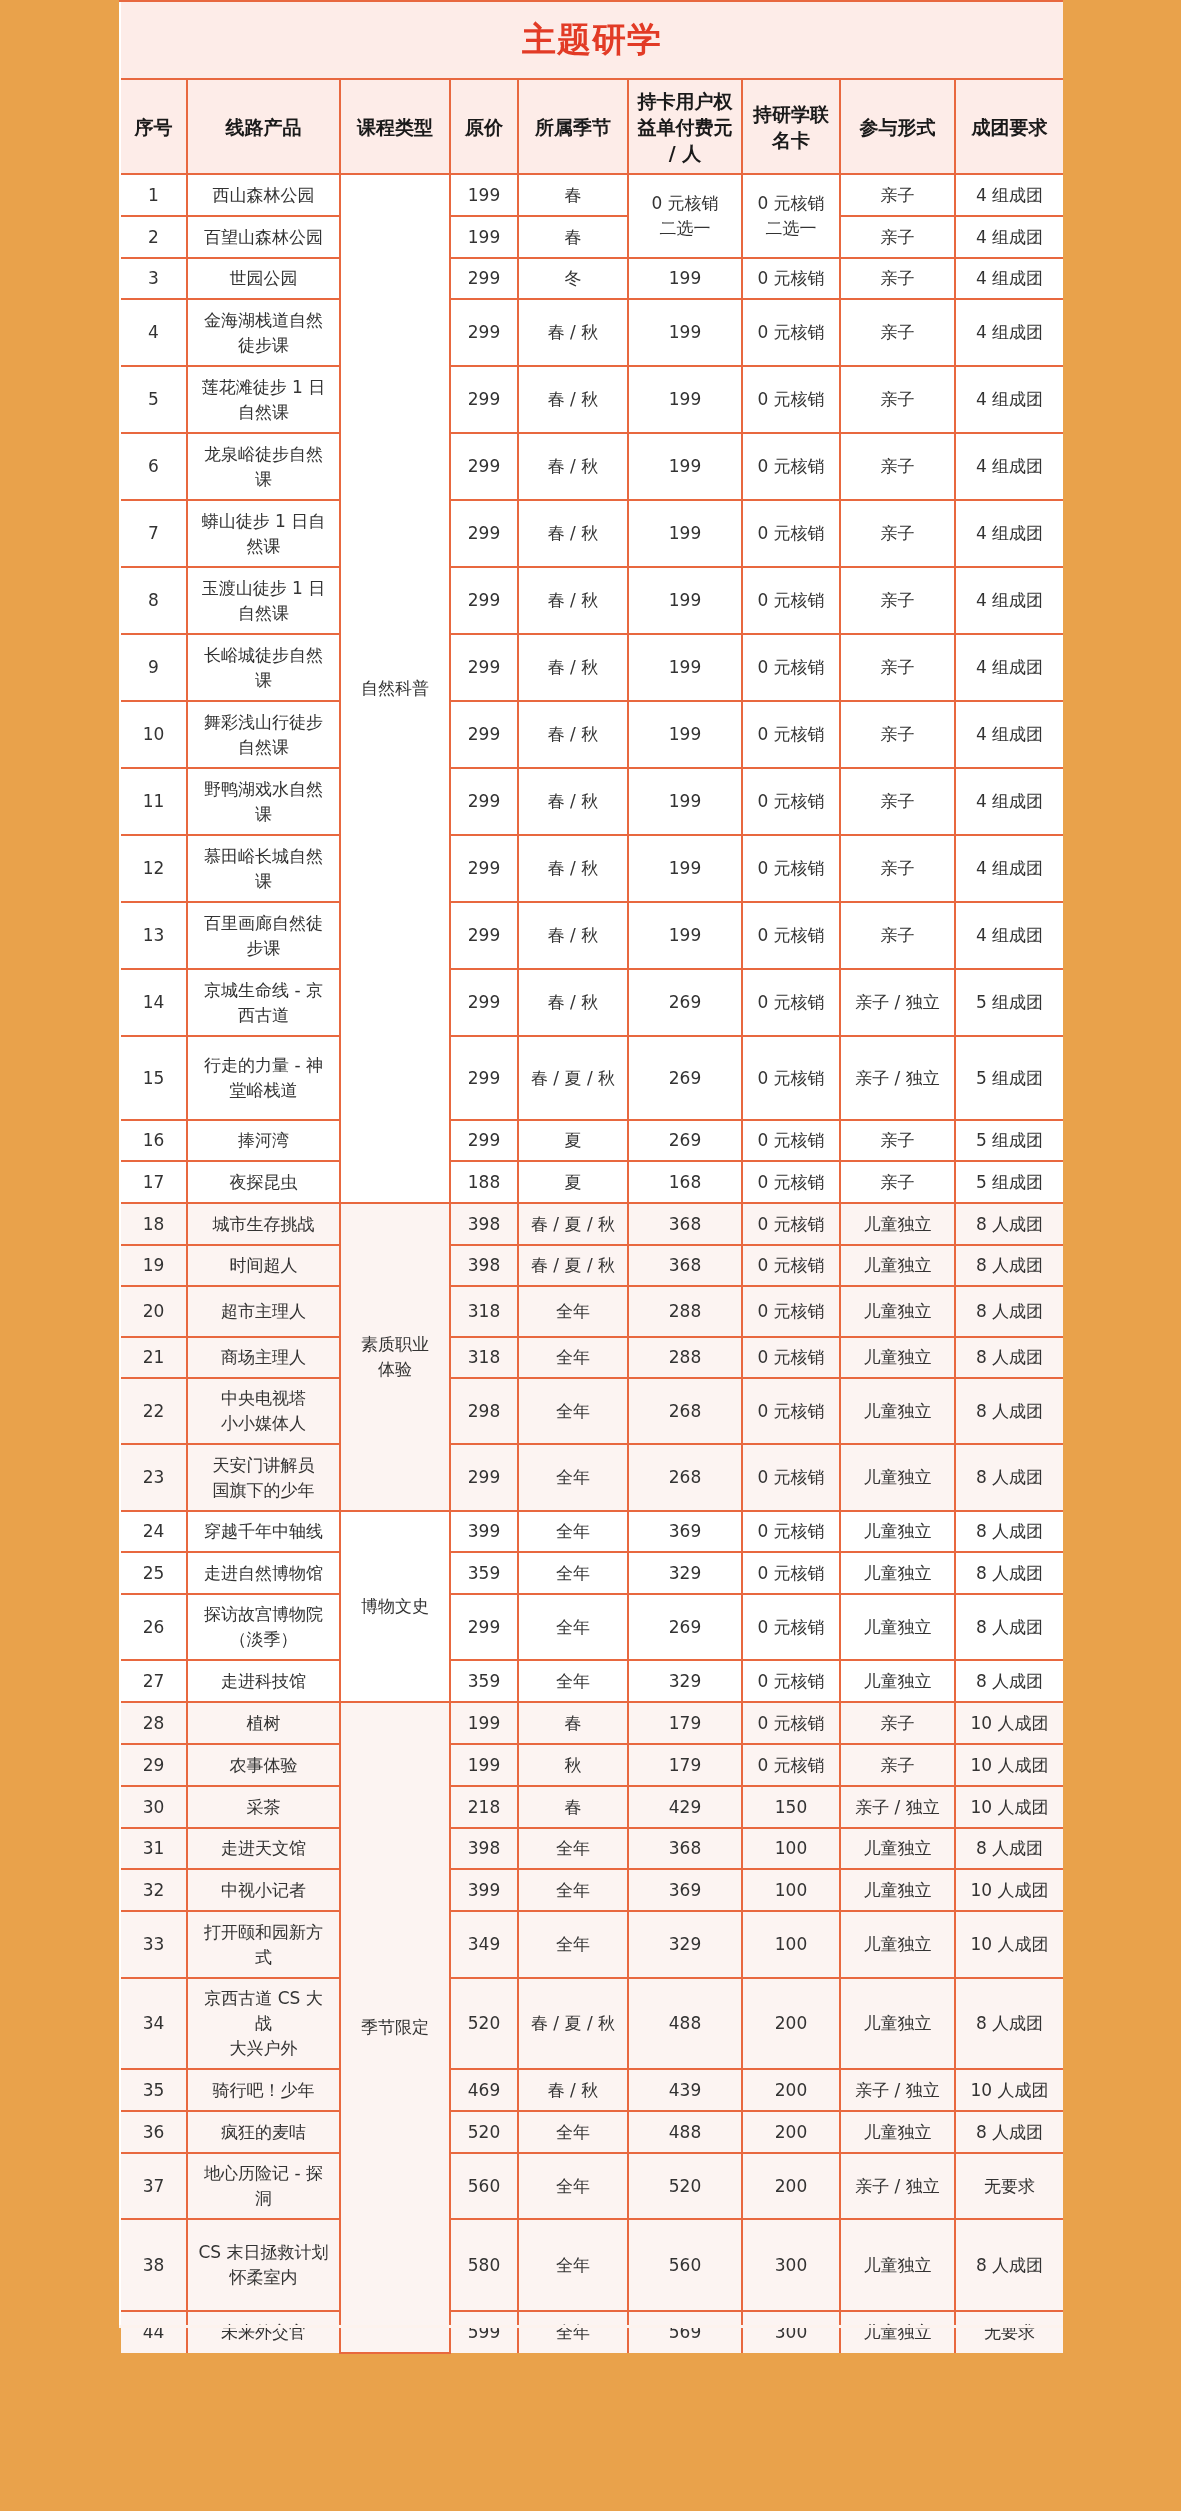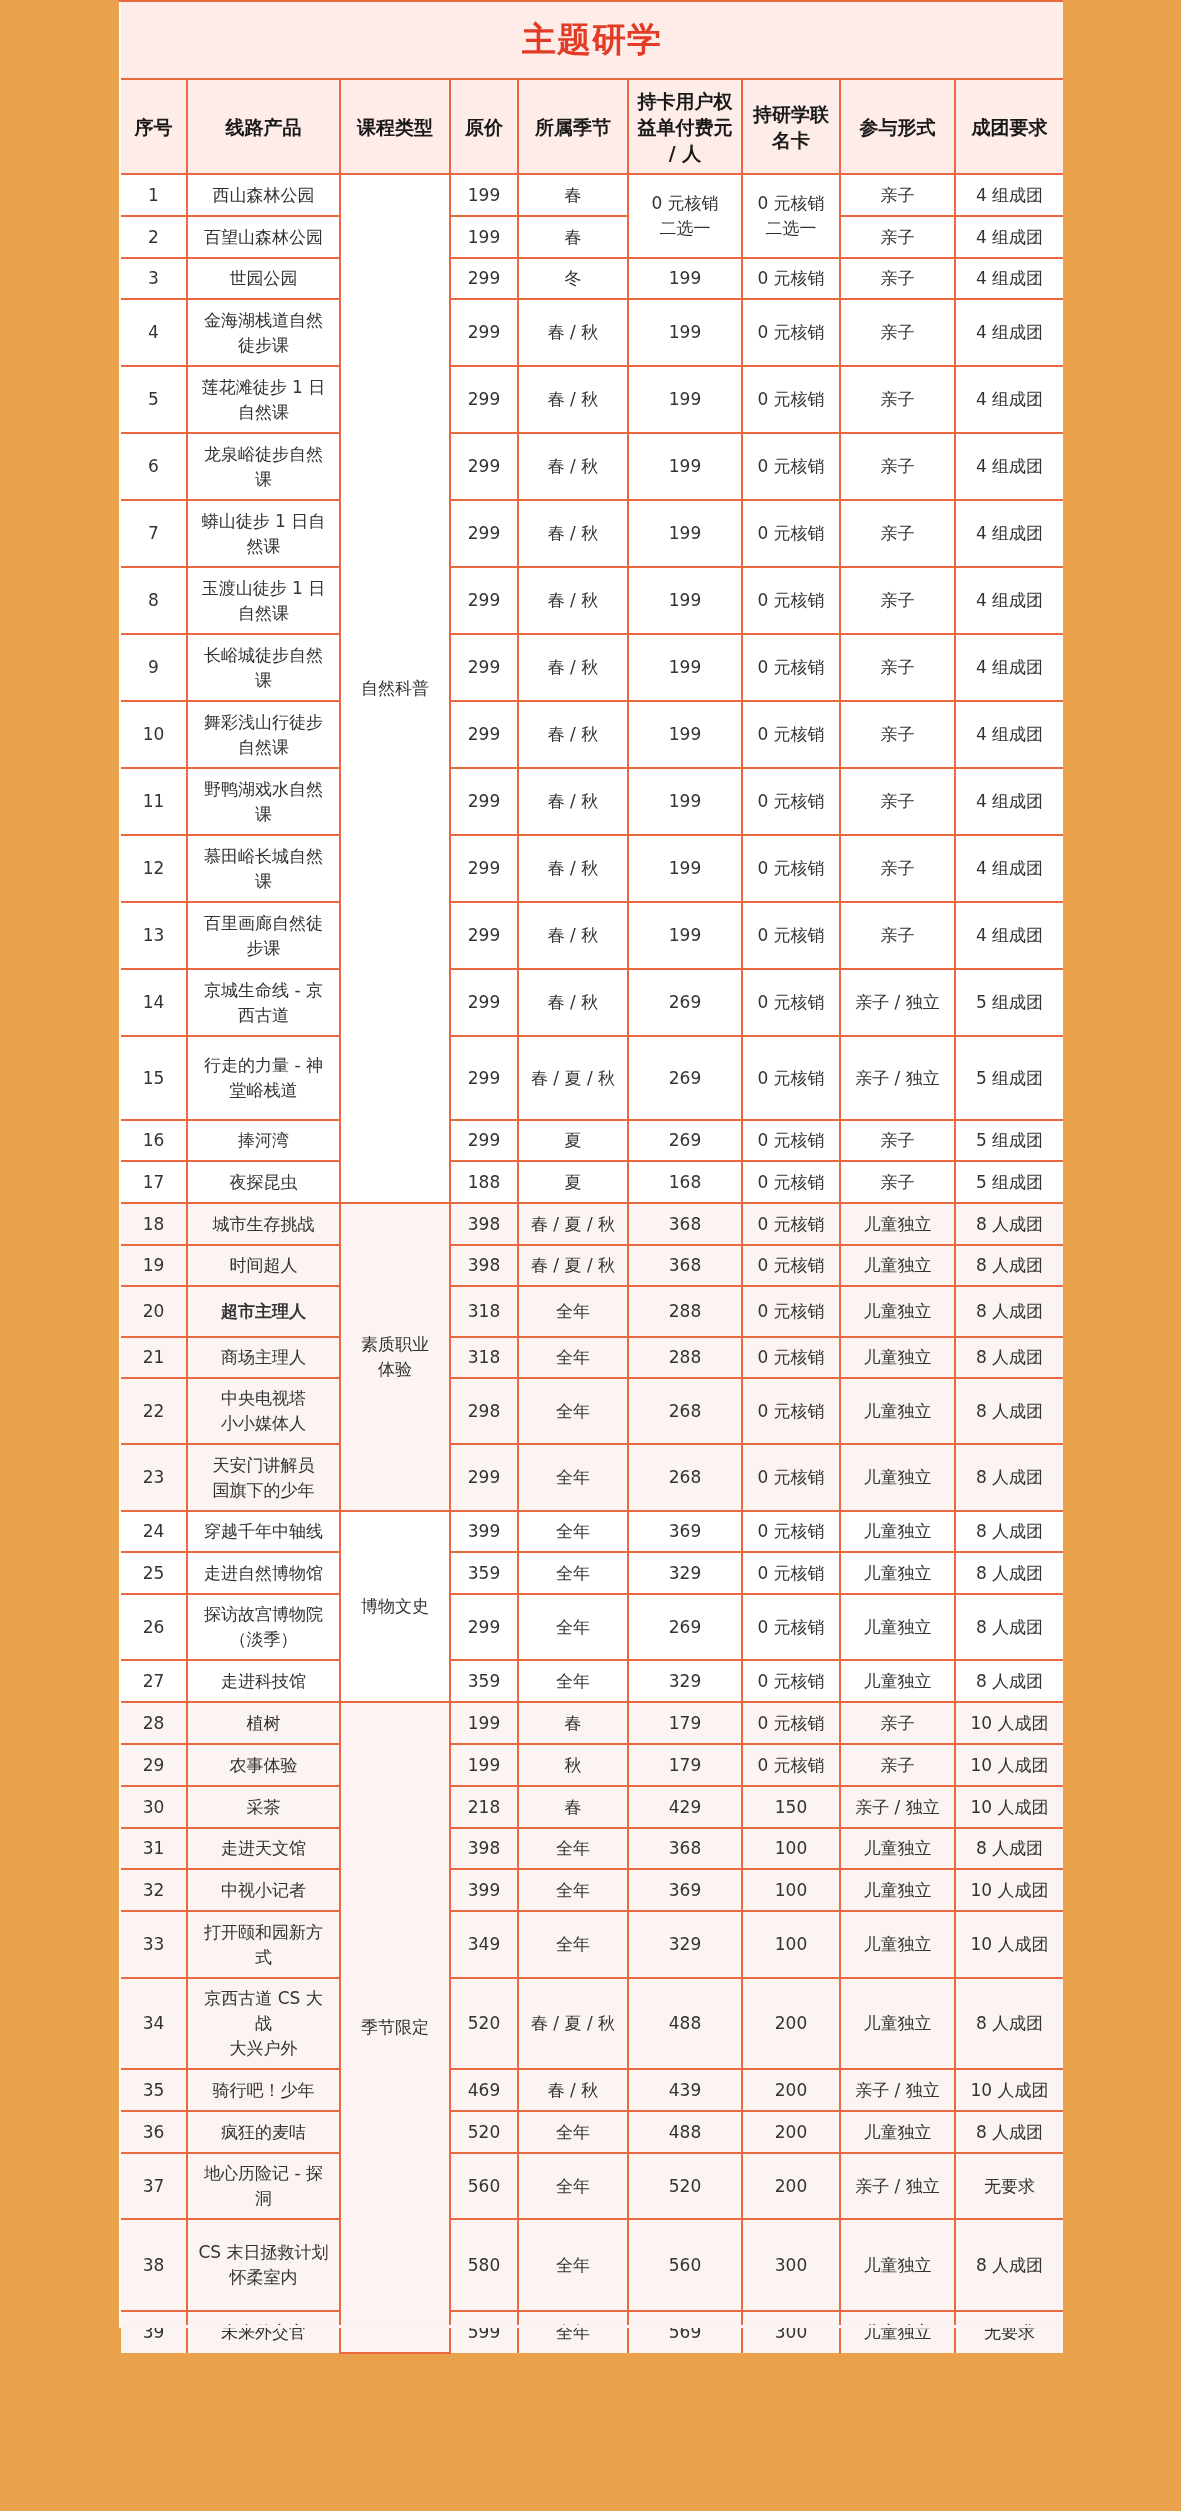--- a/index.html
+++ b/index.html
@@ -268,21 +268,21 @@
           <td style="white-space: pre-line; padding: 0px 10px;">时间超人</td>
           <td style="white-space: pre-line;">398</td>
           <td style="white-space: pre-line;">春 / 夏 / 秋</td>
           <td style="white-space: pre-line;">368</td>
           <td style="white-space: pre-line;">0 元核销</td>
           <td style="white-space: pre-line;">儿童独立</td>
           <td style="white-space: pre-line;">8 人成团</td>
         </tr>
         <tr class="tint" style="height: 42px;">
           <td style="white-space: pre-line;">20</td>
-          <td style="white-space: pre-line; padding: 12px 10px; font-weight: bold;">超市主理人</td>
+          <td style="white-space: pre-line; padding: 12px 10px;">超市主理人</td>
           <td style="white-space: pre-line;">318</td>
           <td style="white-space: pre-line;">全年</td>
           <td style="white-space: pre-line;">288</td>
           <td style="white-space: pre-line;">0 元核销</td>
           <td style="white-space: pre-line;">儿童独立</td>
           <td style="white-space: pre-line;">8 人成团</td>
         </tr>
         <tr class="tint" style="height: 41px;">
           <td style="white-space: pre-line;">21</td>
           <td style="white-space: pre-line; padding: 0px 10px;">商场主理人</td>
@@ -463,21 +463,21 @@
           <td style="white-space: pre-line; padding: 0px 10px;">CS 末日拯救计划
 怀柔室内</td>
           <td style="white-space: pre-line;">580</td>
           <td style="white-space: pre-line;">全年</td>
           <td style="white-space: pre-line;">560</td>
           <td style="white-space: pre-line;">300</td>
           <td style="white-space: pre-line;">儿童独立</td>
           <td style="white-space: pre-line;">8 人成团</td>
         </tr>
         <tr class="tint last" style="height: 42px;">
-          <td style="white-space: pre-line;">39</td>
+          <td style="white-space: pre-line;">44</td>
           <td style="white-space: pre-line; padding: 0px 10px;">未来外交官</td>
           <td style="white-space: pre-line;">599</td>
           <td style="white-space: pre-line;">全年</td>
           <td style="white-space: pre-line;">569</td>
           <td style="white-space: pre-line;">300</td>
           <td style="white-space: pre-line;">儿童独立</td>
           <td style="white-space: pre-line;">无要求</td>
         </tr>
       </tbody>
   </table>

